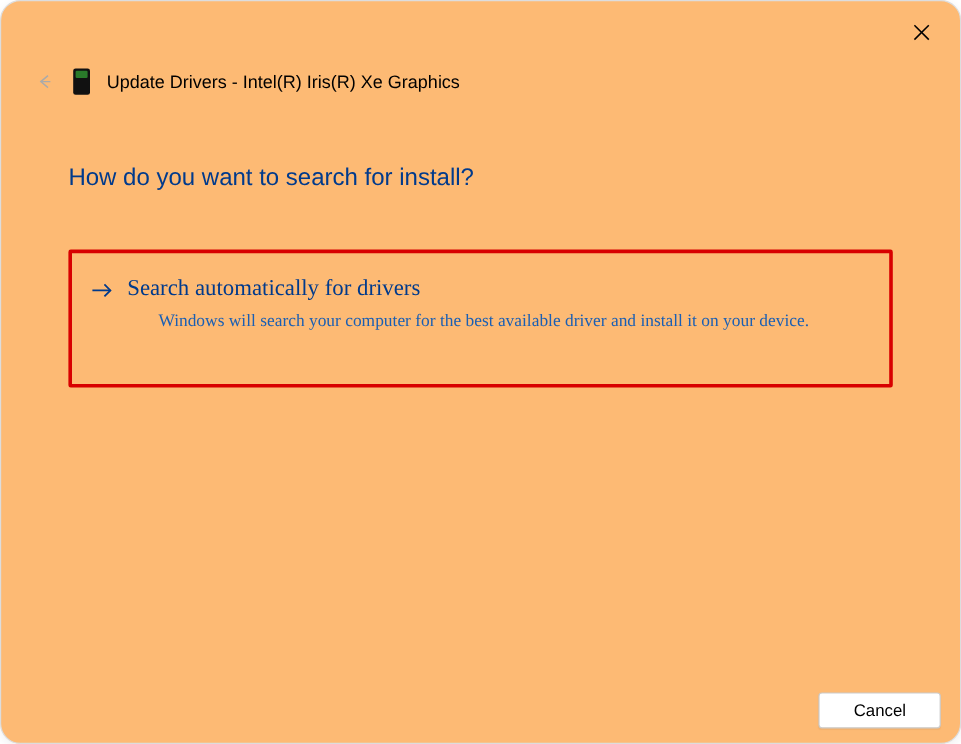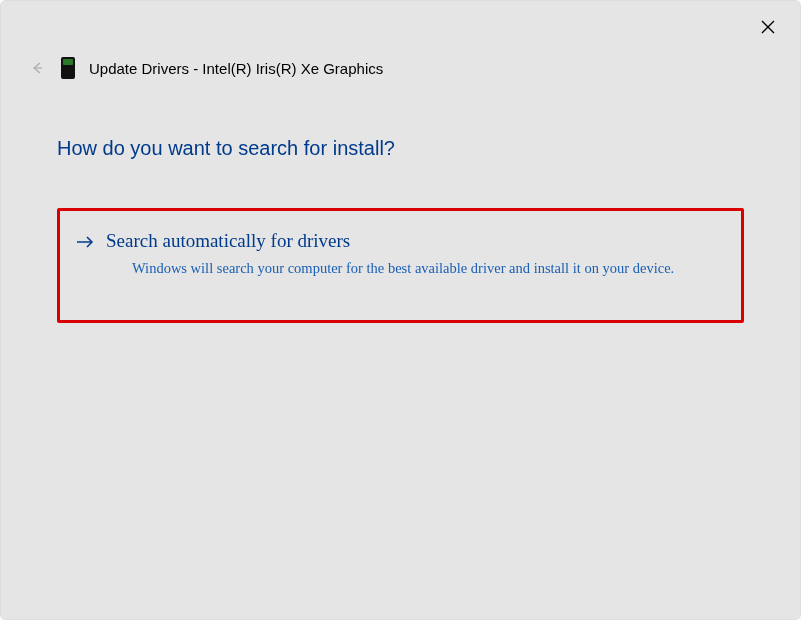--- a/index.html
+++ b/index.html
@@ -11,23 +11,23 @@
       font-family: "Segoe UI", Tahoma, sans-serif;
       background: #fff;
       width: 801px;
       height: 620px;
       position: relative;
       overflow: hidden;
     }
     .window {
       width: 100%;
       height: 100%;
-      background: #e5e5e5;
+      background: #fdba74;
       border: 1px solid #ddd;
-      border-radius: 6px;
+      border-radius: 17px;
       position: relative;
       box-shadow: 0 2px 8px rgba(0,0,0,0.06);
     }
     .close-btn {
       position: absolute;
       top: 14px;
       right: 20px;
       width: 24px;
       height: 24px;
       cursor: pointer;
@@ -190,14 +190,17 @@
         <div class="option-text">
           <div class="option-title">Search automatically for drivers</div>
           <div class="option-desc">Windows will search your computer for the best available driver and install it on your device.</div>
         </div>
       </div>
     </div>
 
 
   </div>
 
+  <div class="footer">
+    <button class="cancel-btn">Cancel</button>
+  </div>
 
 </div>
 
 </body></html>

